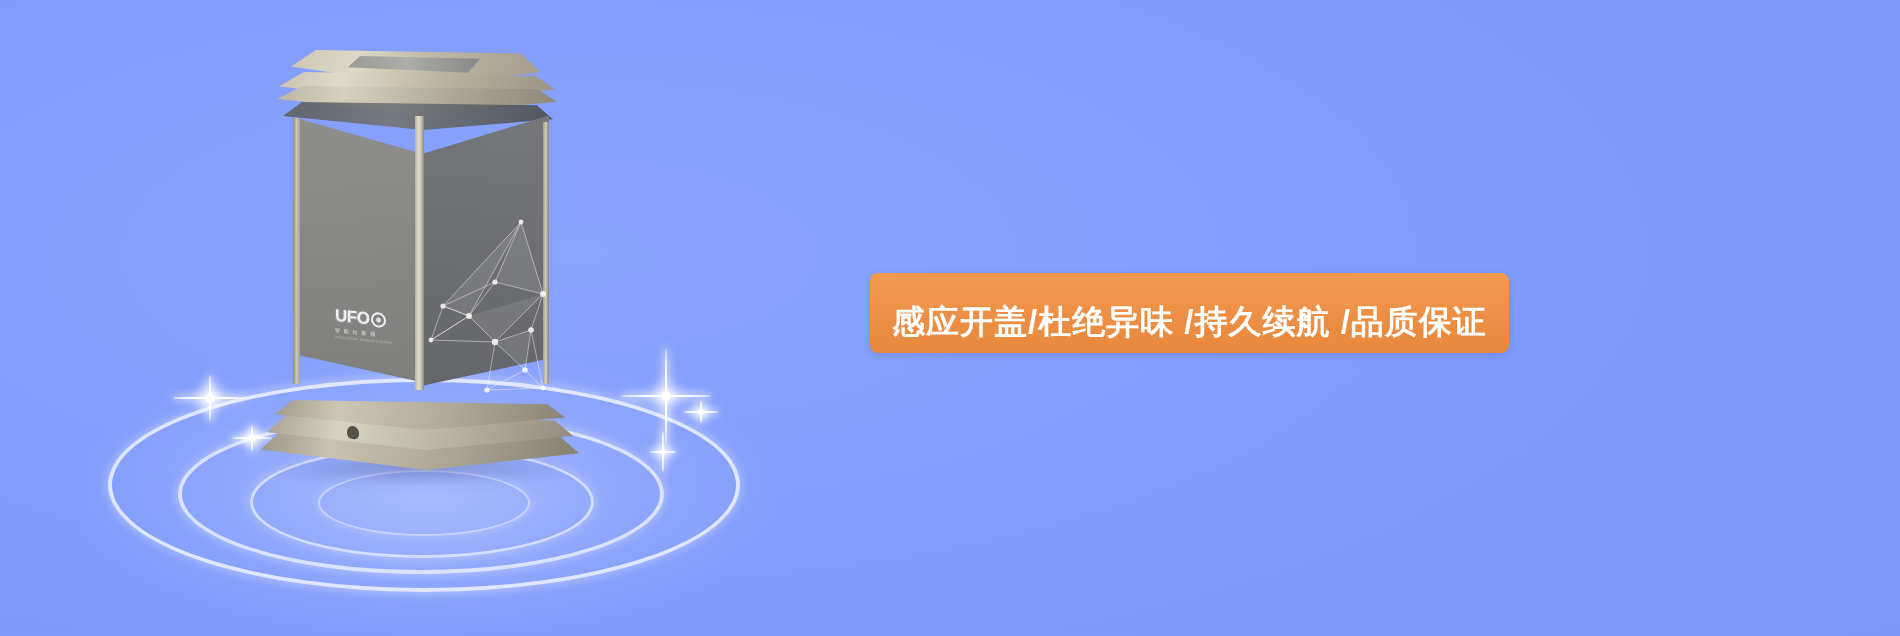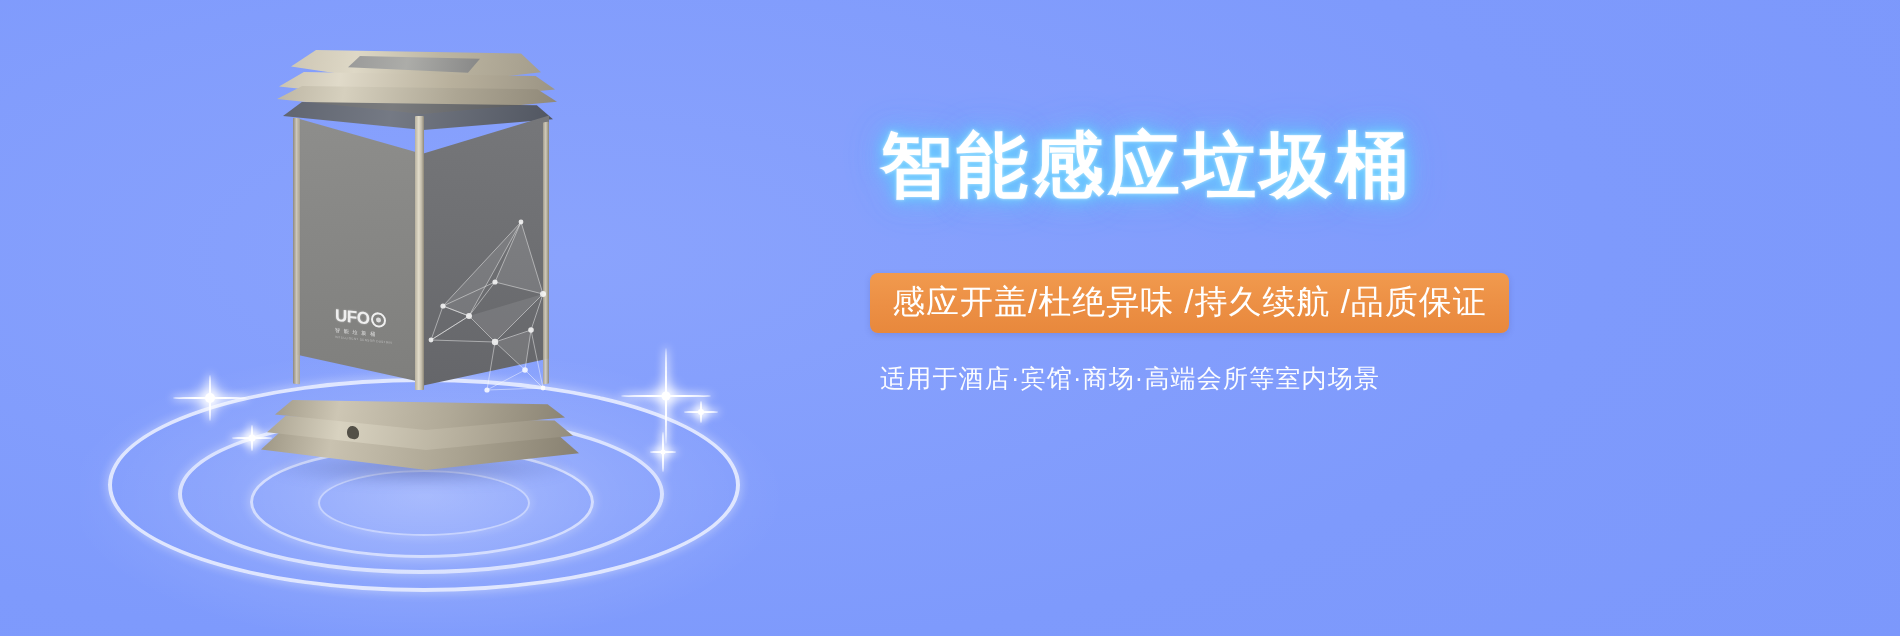--- a/index.html
+++ b/index.html
@@ -215,22 +215,22 @@
   .tagline-text{display:inline-block;}
 
   .pillbar{
     position:absolute;left:-10px;top:273px;
     background:linear-gradient(180deg,#f19a4e 0%,#ec8f44 55%,#e8883c 100%);
     border-radius:8px;
     padding:11px 22px 13px 22px;
     box-shadow:0 2px 6px rgba(60,60,120,.18);
   }
   .pillbar-text{
-    font-size:33px;font-weight:400;color:#ffffff;
-    letter-spacing:1px;white-space:nowrap;line-height:1.1;
+    font-size:33px;font-weight:700;color:#ffffff;
+    letter-spacing:1px;white-space:nowrap;line-height:1.1;margin-top:20px;
   }
 
   .scene{
     position:absolute;left:0;top:362px;width:100%;
     font-size:25px;color:#ffffff;letter-spacing:1.2px;white-space:nowrap;
     opacity:.98;
   }
 </style>
 </head>
 <body>
@@ -339,23 +339,21 @@
         <div class="plinth p3"></div>
         <div class="plinth p2"></div>
         <div class="plinth p1"></div>
         <div class="base-slot"></div>
       </div>
     </div>
   </div>
 
   <div class="copy">
 
-    <div class="title">智能感应垃圾桶</div>
 
 
     <div class="pillbar">
       <div class="pillbar-text">感应开盖/杜绝异味 /持久续航 /品质保证</div>
     </div>
 
-    <div class="scene">适用于酒店·宾馆·商场·高端会所等室内场景</div>
   </div>
 
 </div>
 
 </body></html>

